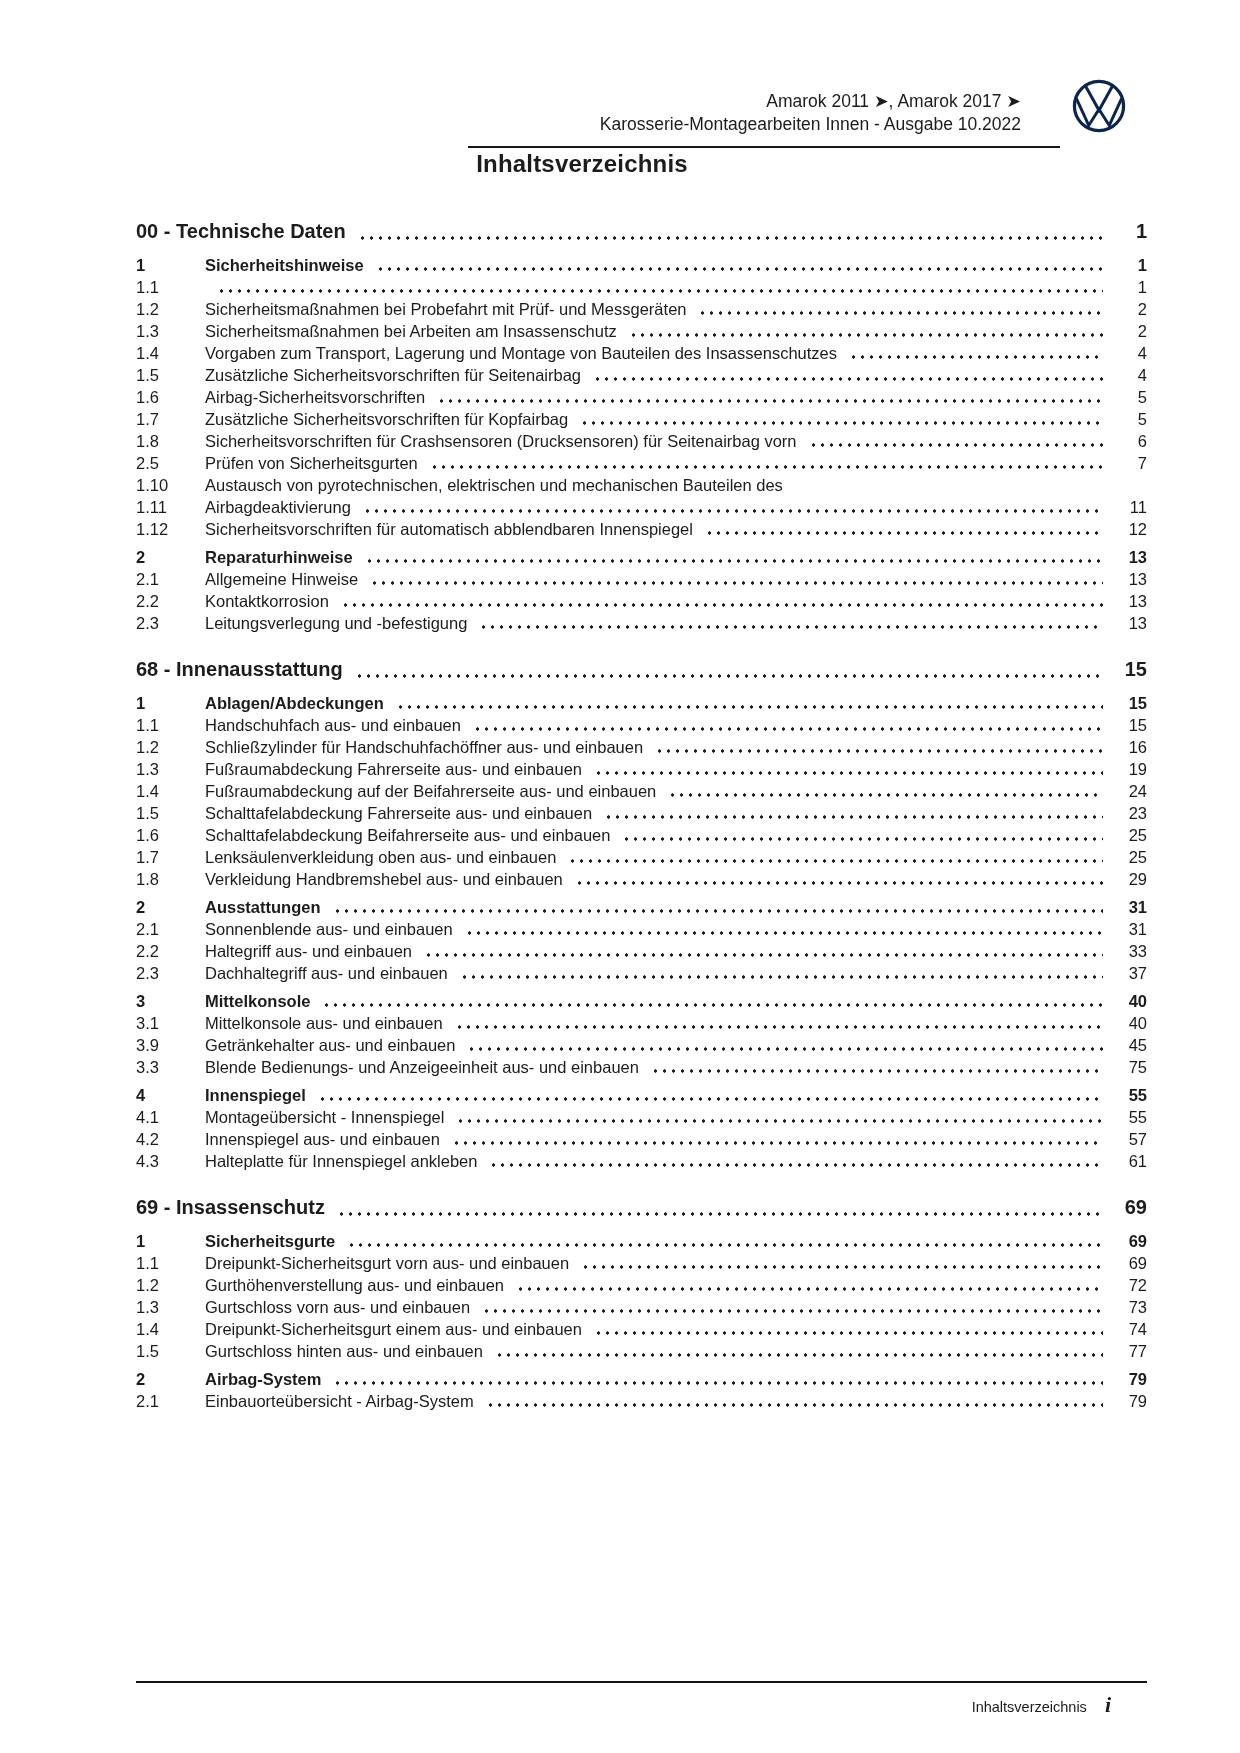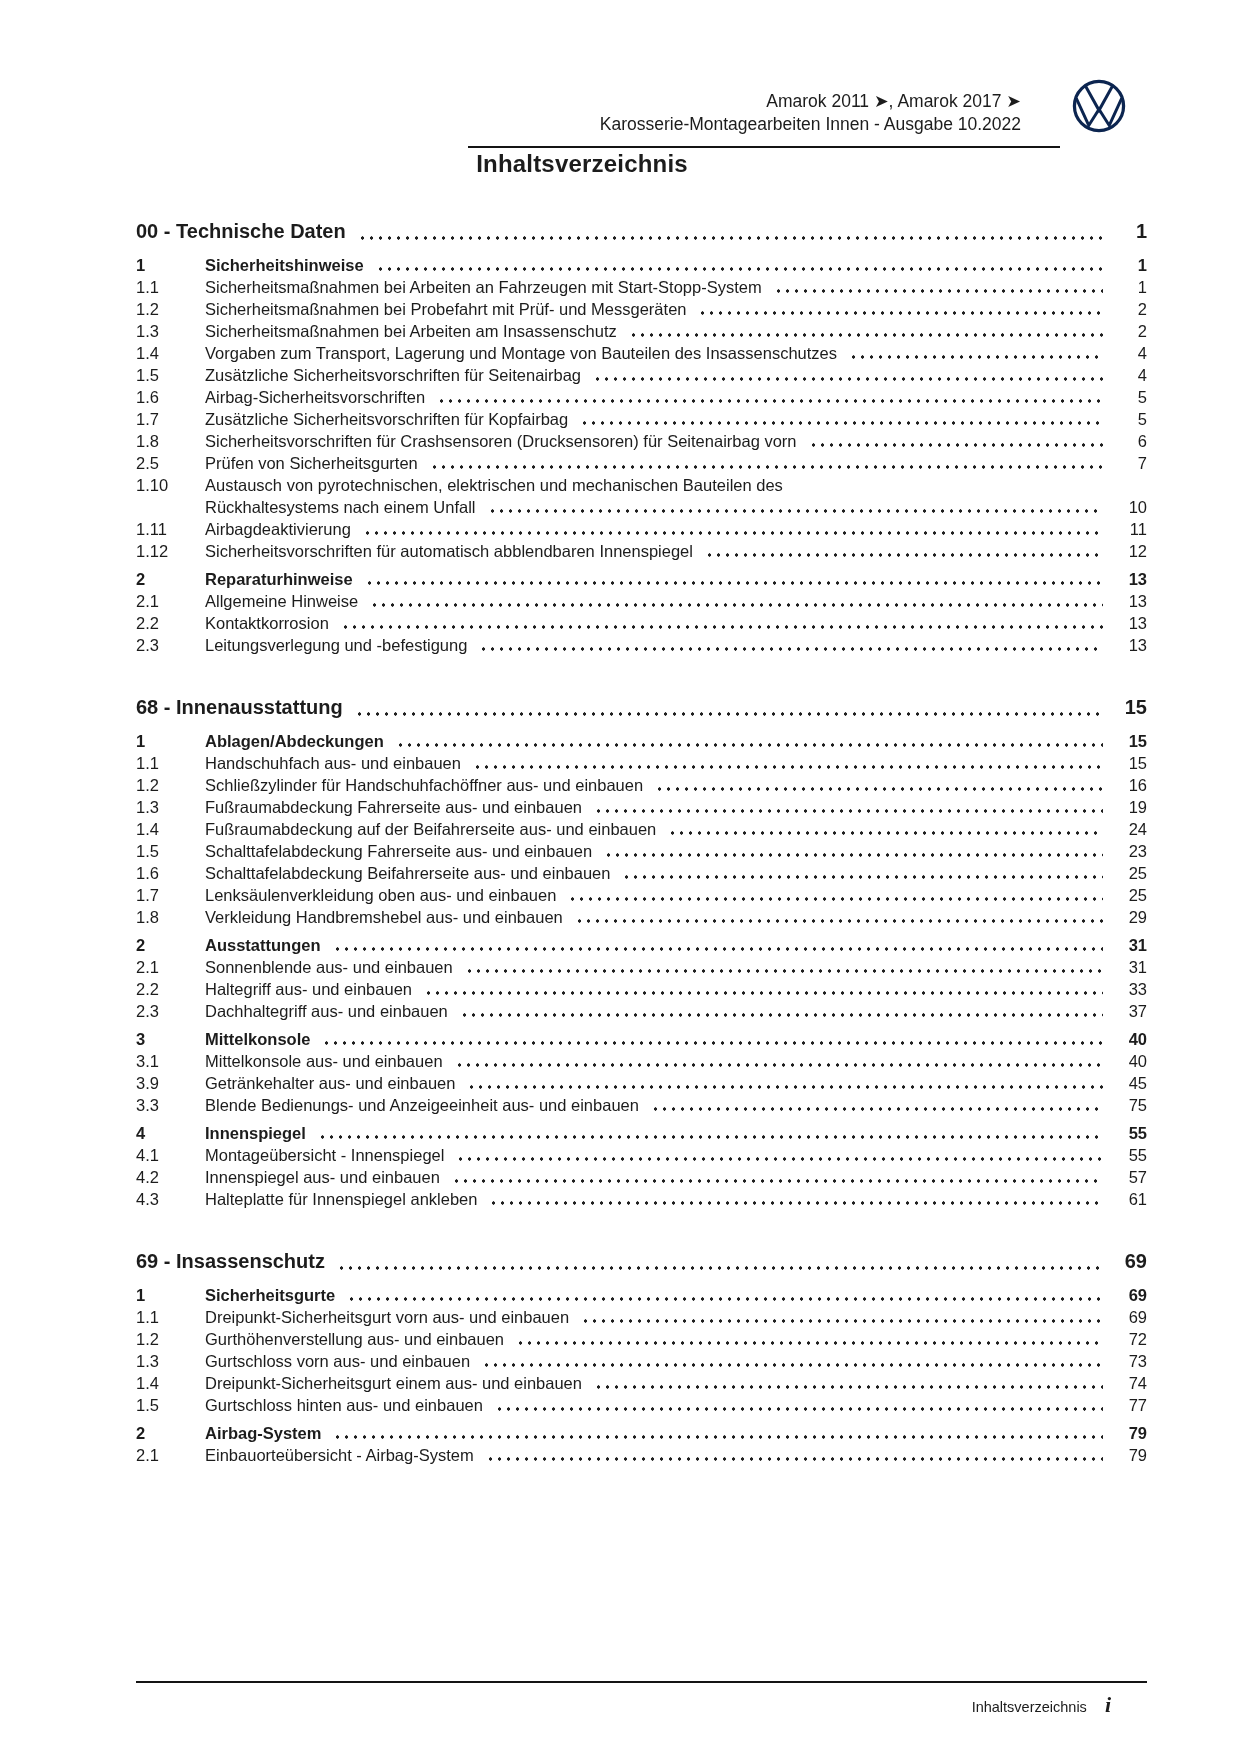--- a/index.html
+++ b/index.html
@@ -26,21 +26,21 @@
     position:absolute; top:150px; left:0; width:1164px; margin:0;
     text-align:center; font-size:24px; font-weight:bold; letter-spacing:0.2px;
   }
 
   
   .toc { position:absolute; left:136px; top:218px; width:1011px; }
 
   .chapter-row {
     display:flex; align-items:baseline;
     font-size:20px; font-weight:bold; line-height:27px;
-    margin-top:38px; margin-bottom:9px;
+    margin-top:22px; margin-bottom:9px;
   }
   .chapter-row:first-child { margin-top:0;align-items:center; }
 
   .item-row {
     display:flex; align-items:baseline;
     font-size:16.5px; line-height:22px;
   }
   .item-row.bold { font-weight:bold; margin-top:6px; }
 
   .num { flex:none; width:69px; }
@@ -97,21 +97,20 @@
         <span class="pg">1</span>
       </div>
       <div class="item-row bold">
         <span class="num">1</span>
         <span class="ttl">Sicherheitshinweise</span>
         <span class="leader"></span>
         <span class="pg">1</span>
       </div>
       <div class="item-row">
         <span class="num">1.1</span>
-        <span class="ttl">Sicherheitsmaßnahmen bei Arbeiten an Fahrzeugen mit Start-Stopp-System</span>
         <span class="leader"></span>
         <span class="pg">1</span>
       </div>
       <div class="item-row">
         <span class="num">1.2</span>
         <span class="ttl">Sicherheitsmaßnahmen bei Probefahrt mit Prüf- und Messgeräten</span>
         <span class="leader"></span>
         <span class="pg">2</span>
       </div>
       <div class="item-row">
@@ -152,26 +151,20 @@
       </div>
       <div class="item-row">
         <span class="num">2.5</span>
         <span class="ttl">Prüfen von Sicherheitsgurten</span>
         <span class="leader"></span>
         <span class="pg">7</span>
       </div>
       <div class="item-row">
         <span class="num">1.10</span>
         <span class="ttl grow">Austausch von pyrotechnischen, elektrischen und mechanischen Bauteilen des</span>
-      </div>
-      <div class="item-row">
-        <span class="num"></span>
-        <span class="ttl">Rückhaltesystems nach einem Unfall</span>
-        <span class="leader"></span>
-        <span class="pg">10</span>
       </div>
       <div class="item-row">
         <span class="num">1.11</span>
         <span class="ttl">Airbagdeaktivierung</span>
         <span class="leader"></span>
         <span class="pg">11</span>
       </div>
       <div class="item-row">
         <span class="num">1.12</span>
         <span class="ttl">Sicherheitsvorschriften für automatisch abblendbaren Innenspiegel</span>

